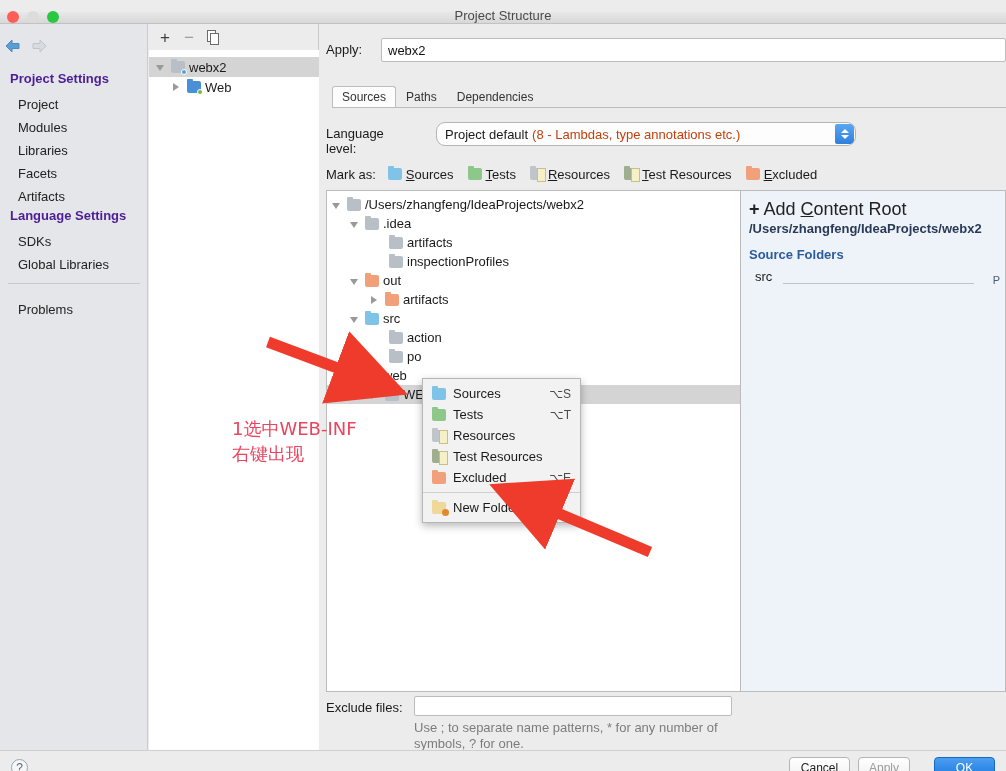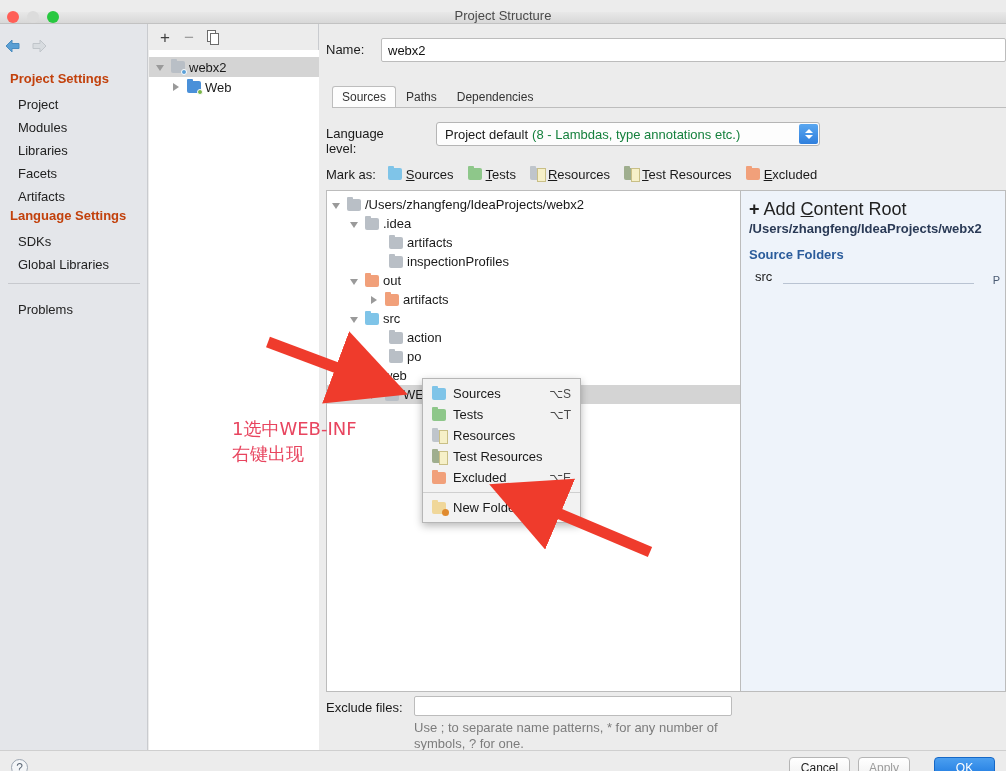--- a/index.html
+++ b/index.html
@@ -44,21 +44,21 @@
   }
   .nav-arrows {
     position: absolute; left: 0; top: 10px; width: 148px; height: 26px;
   }
   .arrow-ico {
     position: absolute; width: 18px; height: 16px;
   }
   .arrow-ico.back { left: 4px; top: 4px; }
   .arrow-ico.fwd  { left: 30px; top: 4px; }
   .side-section {
-    position: absolute; left: 10px; font-weight: bold; font-size: 13px; color: #c2410c;
+    position: absolute; left: 10px; font-weight: bold; font-size: 13px; color: #4c1d95;
   }
   .side-item {
     position: absolute; left: 18px; font-size: 13px; color: #222;
   }
   .side-sep {
     position: absolute; left: 8px; width: 132px; height: 1px; background: #c7c9ce;
   }
 
   
   .modpanel {
@@ -144,26 +144,26 @@
     border: 1px solid transparent; border-bottom: none;
     background: transparent; line-height: 17px;
   }
   .tab.active {
     background: #fdfdfd; border-color: #bdbdbd;
     border-radius: 3px 3px 0 0; position: relative; top: 0;
   }
   .lang-row { position: absolute; left: 6px; top: 98px; height: 24px; }
   .lang-label { position: absolute; left: 0; top: 4px; font-size: 13px; }
   .lang-combo {
-    position: absolute; left: 110px; top: 0; width: 384px; height: 24px;
-    background: #fdfdfd; border: 1px solid #b5b5b5; border-radius: 3px;
+    position: absolute; left: 110px; top: 0; width: 420px; height: 24px;
+    background: #fdfdfd; border: 1px solid #b5b5b5; border-radius: 9px;
     display: flex; align-items: center; padding-left: 8px;
     font-size: 13px; white-space: nowrap; overflow: hidden;
   }
-  .lang-hint { color: #15803d; margin-left: 4px; }
+  .lang-hint { color: #c2410c; margin-left: 4px; }
   .combo-arrow {
     position: absolute; right: 1px; top: 1px; width: 19px; height: 20px;
     background: linear-gradient(#5aa7f0, #2f7fdd); border-radius: 2px;
     display: flex; flex-direction: column; align-items: center; justify-content: center;
     gap: 2px;
   }
   .combo-arrow i { display: block; width: 0; height: 0; border-style: solid; }
   .combo-arrow i.up   { border-width: 0 4px 4px 4px; border-color: transparent transparent #fff transparent; }
   .combo-arrow i.down { border-width: 4px 4px 0 4px; border-color: #fff transparent transparent transparent; }
 
@@ -358,21 +358,21 @@
             <span class="badge-dot"></span>
           </span>
         <span>Web</span>
       </div>
     </div>
   </div>
 
   <div class="main">
 
     <div class="name-row">
-      <span class="name-label">Name:</span>
+      <span class="name-label">Apply:</span>
       <input class="name-input" value="webx2" style="">
     </div>
 
     <div class="tabs">
       <div class="tab active">Sources</div>
       <div class="tab">Paths</div>
       <div class="tab">Dependencies</div>
     </div>
 
     <div class="lang-row">

